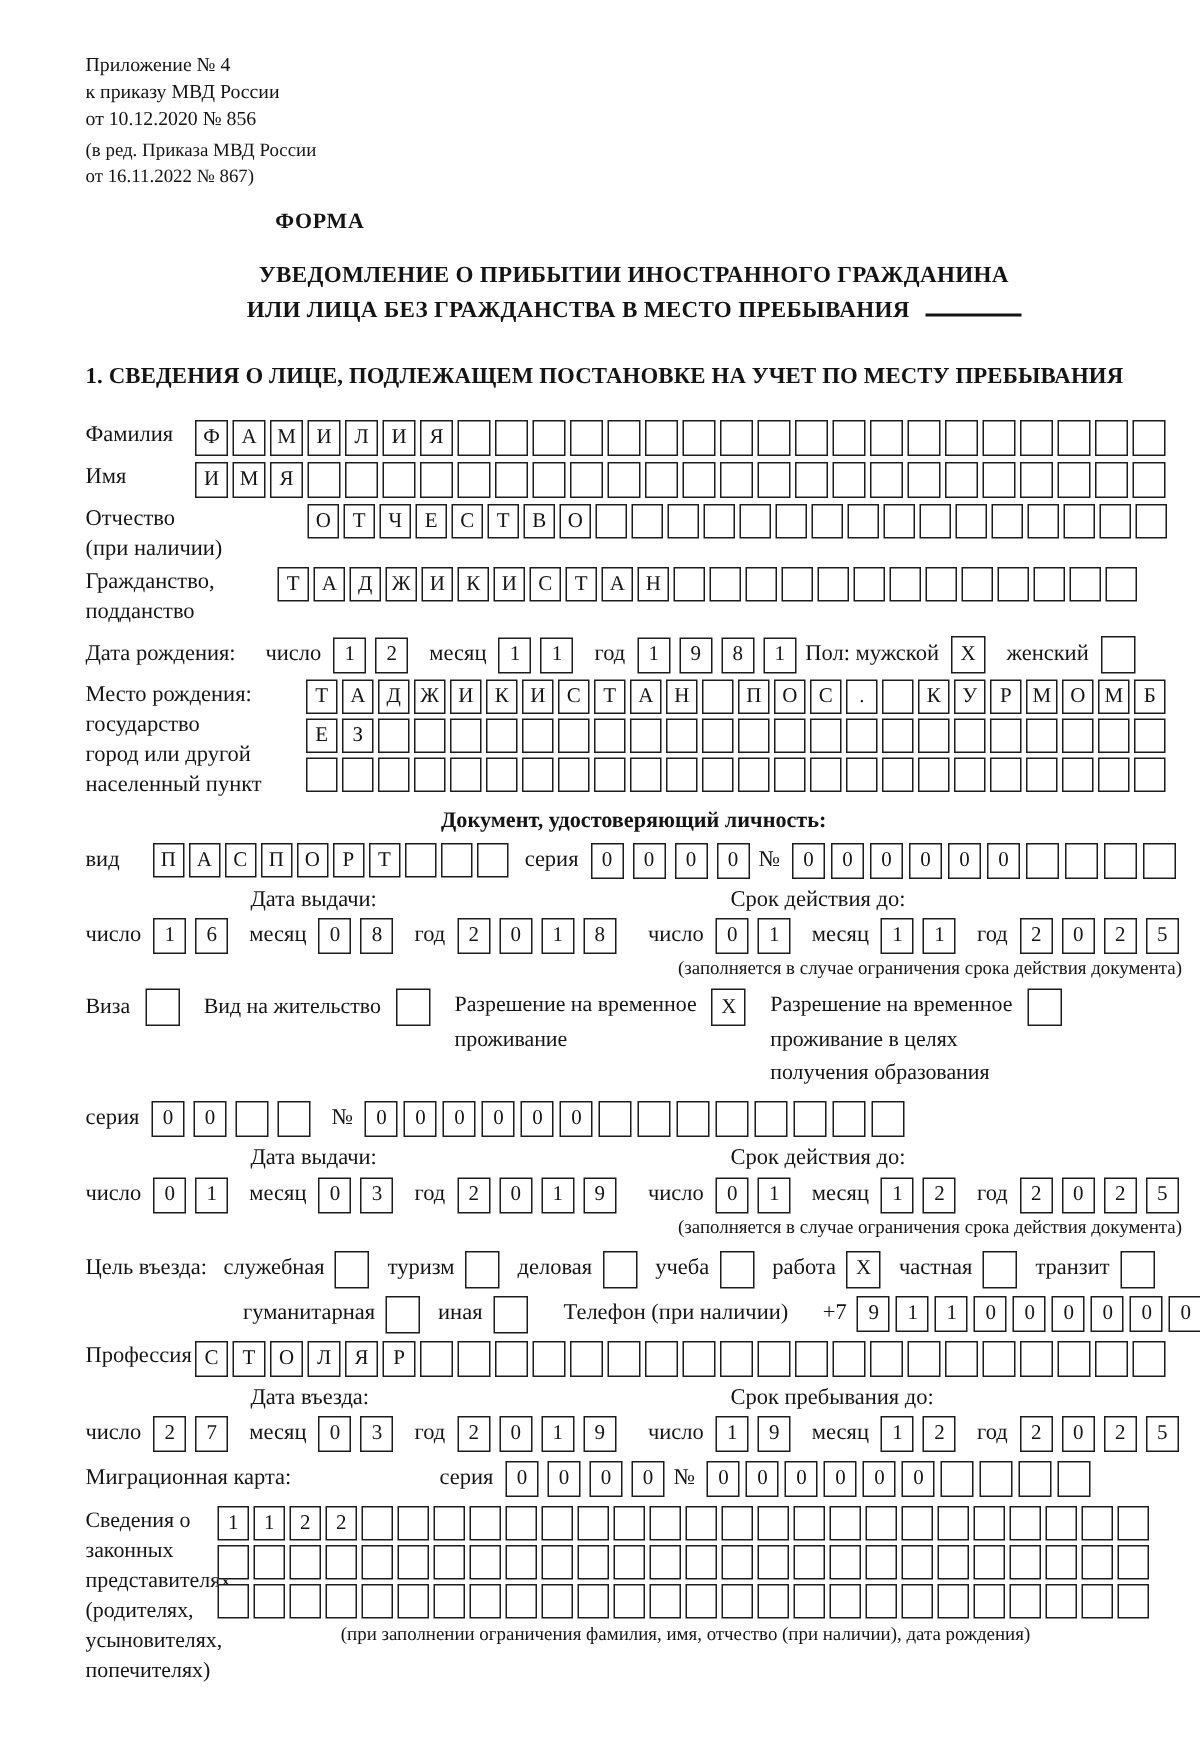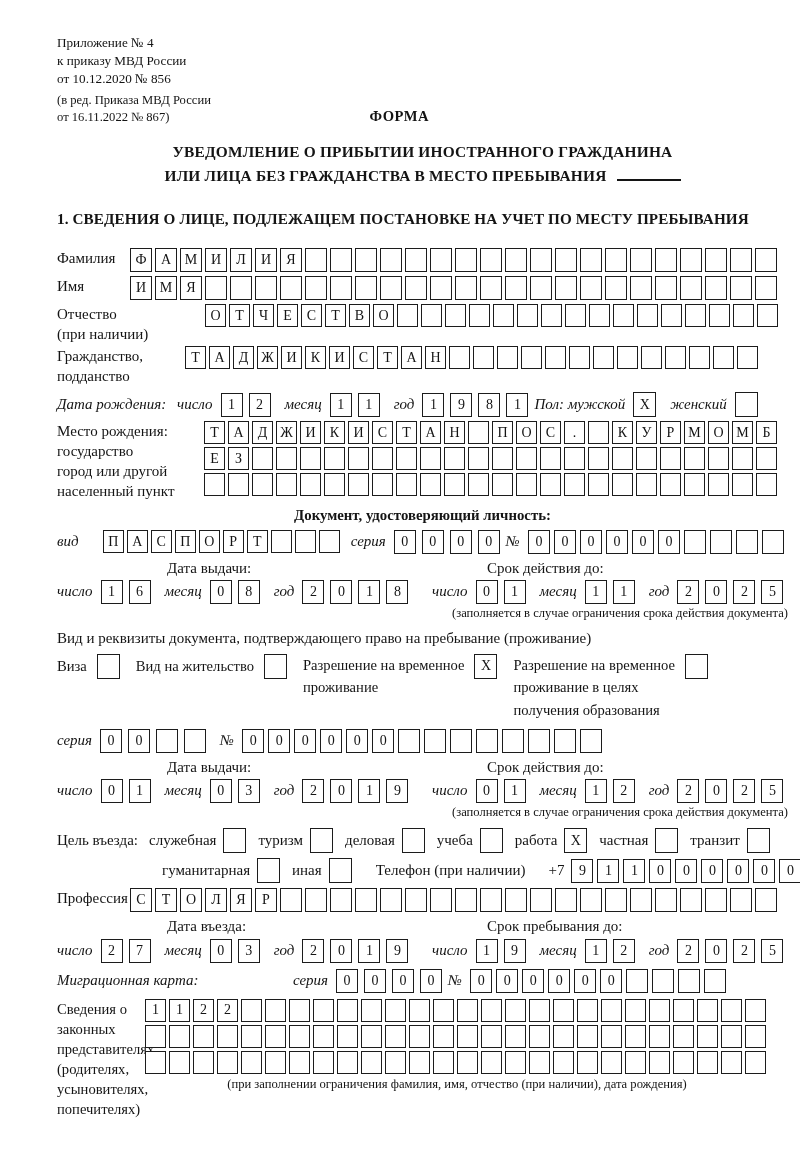--- a/index.html
+++ b/index.html
@@ -3,21 +3,21 @@
 <meta charset="utf-8">
 <style>
   html,body{margin:0;padding:0;}
   body{
     width:800px;height:1163px;box-sizing:border-box;
     padding:34px 12px 0 57px;
     background:#fff;color:#141414;overflow:hidden;
     font-family:"Liberation Serif","DejaVu Serif",serif;
     font-size:15px;line-height:1.3;
   }
-  .hdr{display:flex;align-items:flex-end;}
+  .hdr{display:flex;flex-direction:column;align-items:flex-start;}
   .hdr-block{width:186px;font-size:13.2px;line-height:1.38;text-align:left;}
   .hdr-block .ed{font-size:12.6px;margin-top:3px;line-height:1.38;}
   .forma{font-weight:bold;font-size:14.6px;margin-top:13px;text-align:right;width:186px;letter-spacing:.5px;}
   .title{text-align:center;font-weight:bold;font-size:15.4px;margin-top:14px;line-height:1.5;letter-spacing:.2px;}
   .blankline{display:inline-block;width:64px;border-bottom:2px solid #141414;height:14px;margin-left:10px;}
   .sec-heading{font-weight:bold;font-size:15.2px;margin-top:22px;letter-spacing:.1px;}
 
   .frow{display:flex;align-items:flex-start;margin-top:4px;}
   .lbl{flex:0 0 auto;font-size:15px;line-height:1.35;}
   .lblstack div{line-height:20px;}
@@ -31,21 +31,21 @@
     border:1.6px solid #1c1c1c;
     display:flex;align-items:center;justify-content:center;
     font-size:14px;line-height:1;background:#fff;
   }
   .t24 .cell{width:21px;margin-right:3px;height:23px;}
   .dc .cell{margin-right:6px;}
   .pc .cell{margin-right:4px;}
   .cbx .cell{width:23px;height:25px;margin-right:0;}
   .stack .cells{margin-bottom:3px;}
 
-  .w{margin:0 8px 0 0;white-space:nowrap;font-style:italic;}
+  .w{margin:0 8px 0 0;white-space:nowrap;}
   .ml{margin-left:8px;}
   .drow{display:flex;align-items:center;margin-top:2px;}
   .dates{display:flex;margin-top:5px;}
   .dcolL{flex:0 0 375px;}
   .dcolR{flex:1 1 auto;}
   .dheadL{margin-left:110px;font-size:15px;}
   .dheadR{margin-left:55px;font-size:15px;}
   .note{font-size:12.6px;text-align:right;margin-top:2px;line-height:1.2;}
 
   .intro{margin-top:6px;line-height:1.5;}
@@ -417,21 +417,20 @@
           <span class="cell">0</span>
           <span class="cell">2</span>
           <span class="cell">5</span>
         </span>
     </div>
   </div>
 </div>
 <div class="note">(заполняется в случае ограничения срока действия документа)</div>
 
 <div class="intro">
-  <div>Вид и реквизиты документа, подтверждающего право на пребывание (проживание)</div>
 </div>
 
 <div class="permit-row">
   <div class="opt">
     <span class="olbl">Виза</span>
     <span class="cells cbx">
         <span class="cell"></span>
       </span>
   </div>
   <div class="opt g18">

